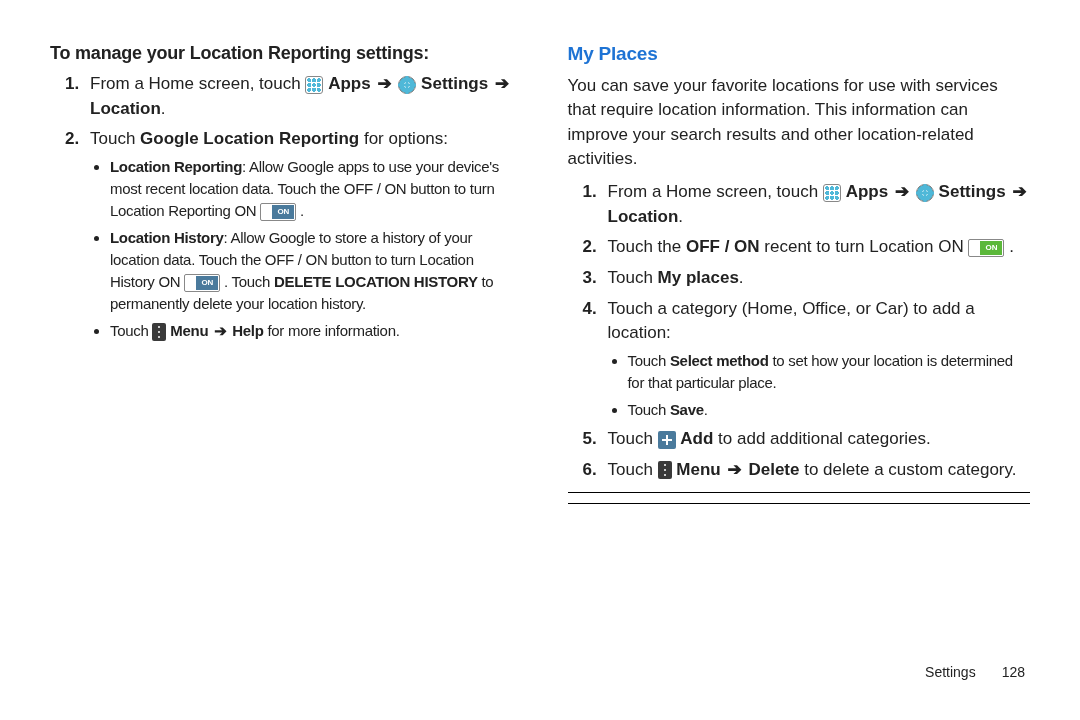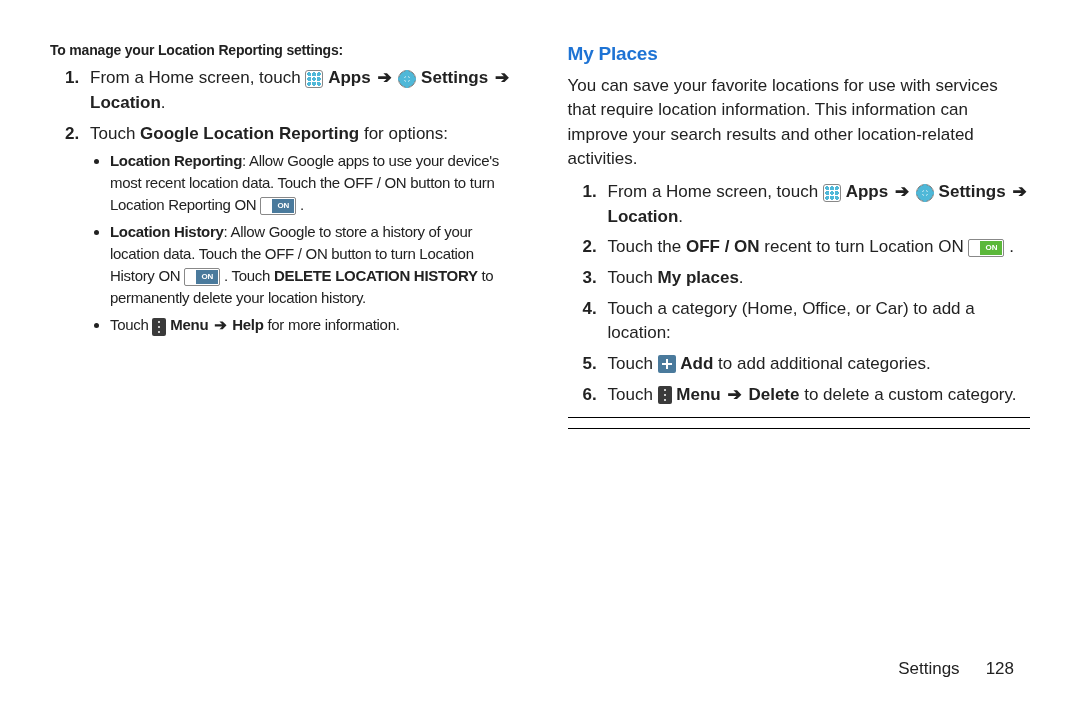--- a/index.html
+++ b/index.html
@@ -18,21 +18,21 @@
     display: flex;
     padding: 40px 50px 0 50px;
     gap: 55px;
   }
   .col {
     flex: 1;
     min-width: 0;
   }
   .heading-black {
     font-weight: bold;
-    font-size: 14px;
+    font-size: 18px;
     margin-bottom: 6px;
     font-stretch: condensed;
     letter-spacing: -0.2px;
   }
   .heading-blue {
     font-weight: bold;
     font-size: 19px;
     color: #1e73d4;
     margin-bottom: 6px;
     letter-spacing: -0.2px;
@@ -172,22 +172,22 @@
   .plus-icon::before { width:10px; height:2px; }
   .plus-icon::after  { width:2px; height:10px; }
   .rule {
     border: none;
     border-top: 1.5px solid #000;
     margin: 10px 0;
   }
   .footer {
     position: absolute;
     bottom: 38px;
-    right: 66px;
-    font-size: 17px;
+    right: 55px;
+    font-size: 14px;
   }
   .footer .gap { display:inline-block; width: 26px; }
   .cond { font-stretch: condensed; letter-spacing: -0.3px; }
 </style>
 </head>
 <body>
 
 <div class="page">
 
   <div class="col">
@@ -242,20 +242,28 @@
       </li>
       <li>
         <span>Touch the </span><b>OFF / ON</b><span> recent to turn Location ON </span>
         <span class="on-badge-green"></span> .
       </li>
       <li>
         <span>Touch </span><b>My places</b><span>.</span>
       </li>
       <li>
         <span>Touch a category (Home, Office, or Car) to add a location:</span>
+        <ul class="bullets">
+          <li class="cond">
+            <span>Touch </span><b>Select method</b><span> to set how your location is determined for that particular place.</span>
+          </li>
+          <li class="cond">
+            <span>Touch </span><b>Save</b><span>.</span>
+          </li>
+        </ul>
       </li>
       <li>
         <span>Touch </span>
         <span class="plus-icon"></span>
         <b>Add</b><span> to add additional categories.</span>
       </li>
       <li>
         <span>Touch </span>
         <span class="menu-icon"></span>
         <b>Menu</b>

